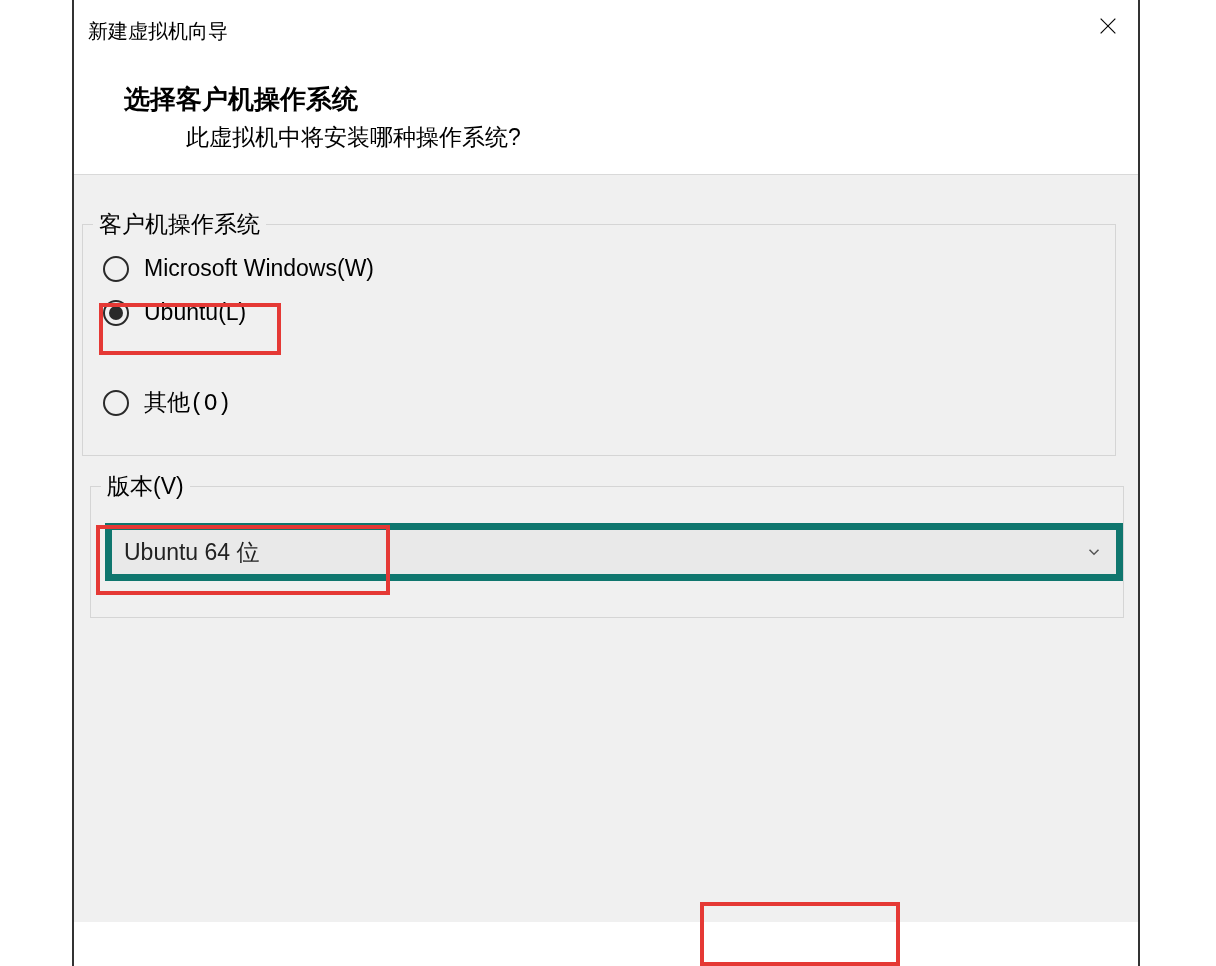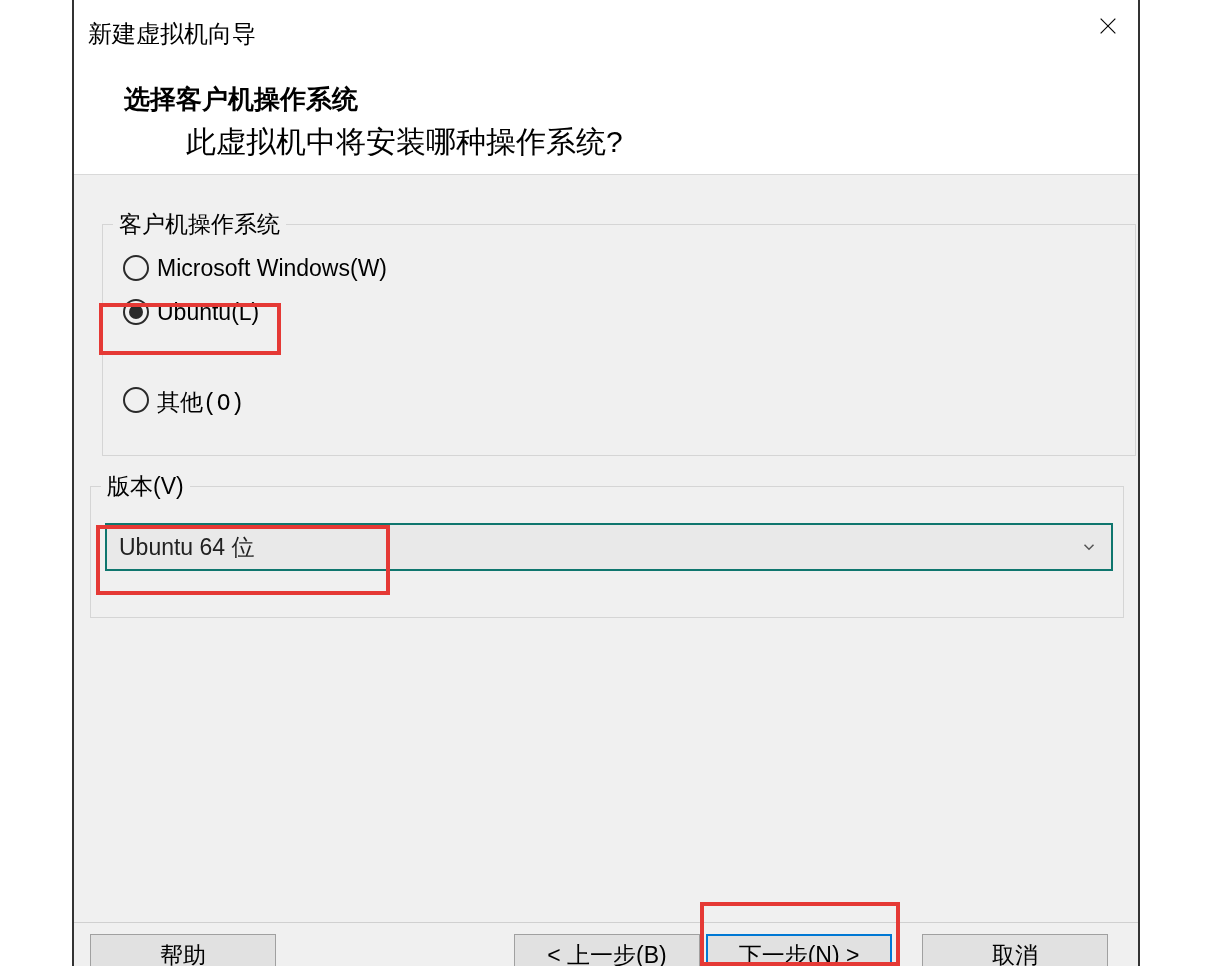--- a/index.html
+++ b/index.html
@@ -36,21 +36,21 @@
   position: absolute;
   left: 74px;
   top: 0;
   width: 1064px; 
   height: 52px;
 }
 .title-text {
   position: absolute;
   left: 14px;
   top: 18px;
-  font-size: 24px;
+  font-size: 20px;
   color: #000;
 }
 .close-btn {
   position: absolute;
   right: 8px;
   top: 6px;
   width: 44px;
   height: 40px;
   display: flex;
   align-items: center;
@@ -70,21 +70,21 @@
   position: absolute;
   left: 50px;
   top: 30px;
   font-size: 26px;
   font-weight: 700;
 }
 .header-sub {
   position: absolute;
   left: 112px;
   top: 70px;
-  font-size: 30px;
+  font-size: 23px;
 }
 .body-gray {
   position: absolute;
   left: 74px;
   top: 174px;
   width: 1064px;
   height: 748px;
   background: #f0f0f0;
 }
 .body-gray::before {
@@ -103,31 +103,31 @@
 }
 .group-legend {
   position: absolute;
   top: -16px;
   left: 10px;
   background: #f0f0f0;
   padding: 0 6px;
   font-size: 23px;
 }
 .group-os {
-  left: 28px;
+  left: 8px;
   top: 50px;
   width: 1032px;
   height: 230px;
 }
 .radio-row {
   position: absolute;
   left: 20px;
   display: flex;
-  align-items: flex-start;
-  gap: 8px;
+  align-items: center;
+  gap: 15px;
   cursor: pointer;
 }
 .radio-row.r1 { top: 30px; }
 .radio-row.r2 { top: 74px; }
 .radio-row.r3 { top: 118px; }
 .radio-row.r4 { top: 162px; font-family: Liberation Mono, monospace; }
 .radio-circle {
   width: 22px;
   height: 22px;
   border: 2px solid #2a2a2a;
@@ -152,21 +152,21 @@
   width: 1032px;
   height: 130px;
 }
 .dropdown {
   position: absolute;
   left: 14px;
   top: 36px;
   width: 1004px;
   height: 44px;
   background: #e9e9e9;
-  border: 2px solid #0f766e;
+  border: 7px solid #0f766e;
   display: flex;
   align-items: center;
 }
 .dropdown-text {
   padding-left: 12px;
   font-size: 23px;
   color: #222;
 }
 .dropdown-arrow {
   position: absolute;
@@ -274,32 +274,18 @@
       <span class="dropdown-arrow">
         <svg viewBox="0 0 24 24">
               <polyline points="6 9 12 15 18 9"></polyline>
             </svg>
       </span>
     </div>
   </div>
 
 </div>
 
-<div class="footer">
-  <div class="btn btn-help">
-        <span>帮助</span>
-      </div>
-  <div class="btn btn-back">
-        <span>&lt; 上一步(B)</span>
-      </div>
-  <div class="btn btn-next">
-        <span>下一步(N) &gt;</span>
-      </div>
-  <div class="btn btn-cancel">
-        <span>取消</span>
-      </div>
-</div>
 
 <div class="hl hl-linux"></div>
 <div class="hl hl-ubuntu"></div>
 <div class="hl hl-next"></div>
 
 </div>
 
 </body></html>

